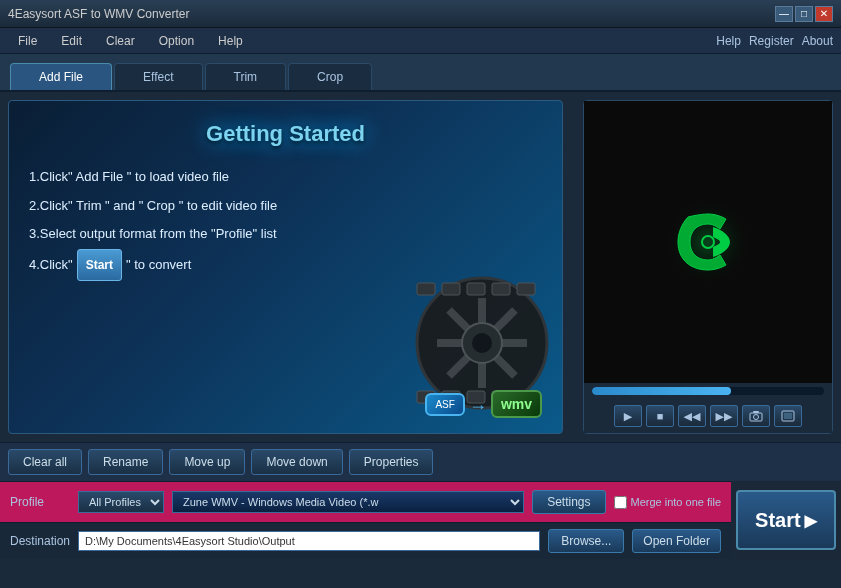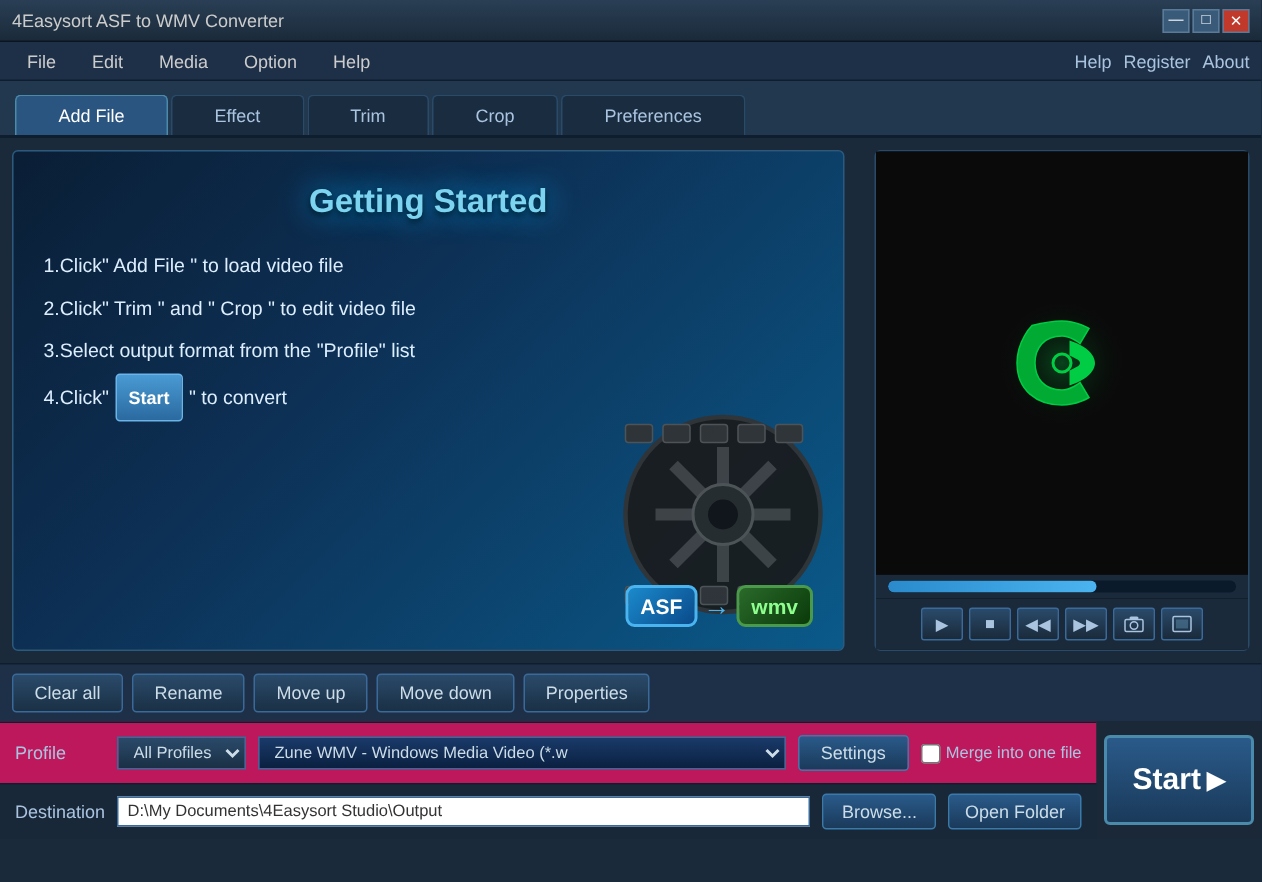--- a/index.html
+++ b/index.html
@@ -367,37 +367,36 @@
     <div class="win-btn">—</div>
     <div class="win-btn">□</div>
     <div class="win-btn close">✕</div>
   </div>
 </div>
 
 <div id="menu-bar">
   <div id="menu-left">
     <span class="menu-item">File</span>
     <span class="menu-item">Edit</span>
-    <span class="menu-item">Media</span>
+    <span class="menu-item">Clear</span>
     <span class="menu-item">Option</span>
     <span class="menu-item">Help</span>
   </div>
   <div id="menu-right">
     <span class="menu-right-item">Help</span>
     <span class="menu-right-item">Register</span>
     <span class="menu-right-item">About</span>
   </div>
 </div>
 
 <div id="tabs-bar">
   <div class="tab active">Add File</div>
   <div class="tab">Effect</div>
   <div class="tab">Trim</div>
   <div class="tab">Crop</div>
-  <div class="tab">Preferences</div>
 </div>
 
 <div id="main-content">
 
   <div id="left-panel">
     <div id="getting-started-title">Getting Started</div>
     <div id="steps-list">
       <div class="step-line">
         <span>1.Click" Add File " to load video file</span>
       </div>
@@ -439,21 +438,21 @@
       <rect x="105" y="10" width="18" height="12" rx="2" fill="#333" stroke="#555"></rect>
 
       <rect x="5" y="118" width="18" height="12" rx="2" fill="#333" stroke="#555"></rect>
       <rect x="30" y="118" width="18" height="12" rx="2" fill="#333" stroke="#555"></rect>
       <rect x="55" y="118" width="18" height="12" rx="2" fill="#333" stroke="#555"></rect>
       <rect x="80" y="118" width="18" height="12" rx="2" fill="#333" stroke="#555"></rect>
       <rect x="105" y="118" width="18" height="12" rx="2" fill="#333" stroke="#555"></rect>
     </svg>
 
     <div style="position:absolute; right:20px; bottom:15px; display:flex; align-items:center; gap:4px;">
-      <div style="background: linear-gradient(135deg,#1a8acc,#0a4a8a); border:2px solid #4ab4f0; border-radius:6px; padding:4px 8px; color:#fff; font-weight:bold; font-size:14px;">ASF</div>
+      <div style="background: linear-gradient(135deg,#1a8acc,#0a4a8a); border:2px solid #4ab4f0; border-radius:6px; padding:4px 8px; color:#fff; font-weight:normal; font-size:10px;">ASF</div>
       <div style="color:#4ab4f0; font-size:18px;">→</div>
       <div style="background: linear-gradient(135deg,#2a6a2a,#0a3a0a); border:2px solid #4a9a4a; border-radius:6px; padding:4px 8px; color:#8eff8e; font-weight:bold; font-size:14px;">wmv</div>
     </div>
   </div>
 
   <div id="right-panel">
     <div id="video-preview">
 
       <svg id="logo-svg" viewBox="0 0 100 100" xmlns="http://www.w3.org/2000/svg">
         <defs>

